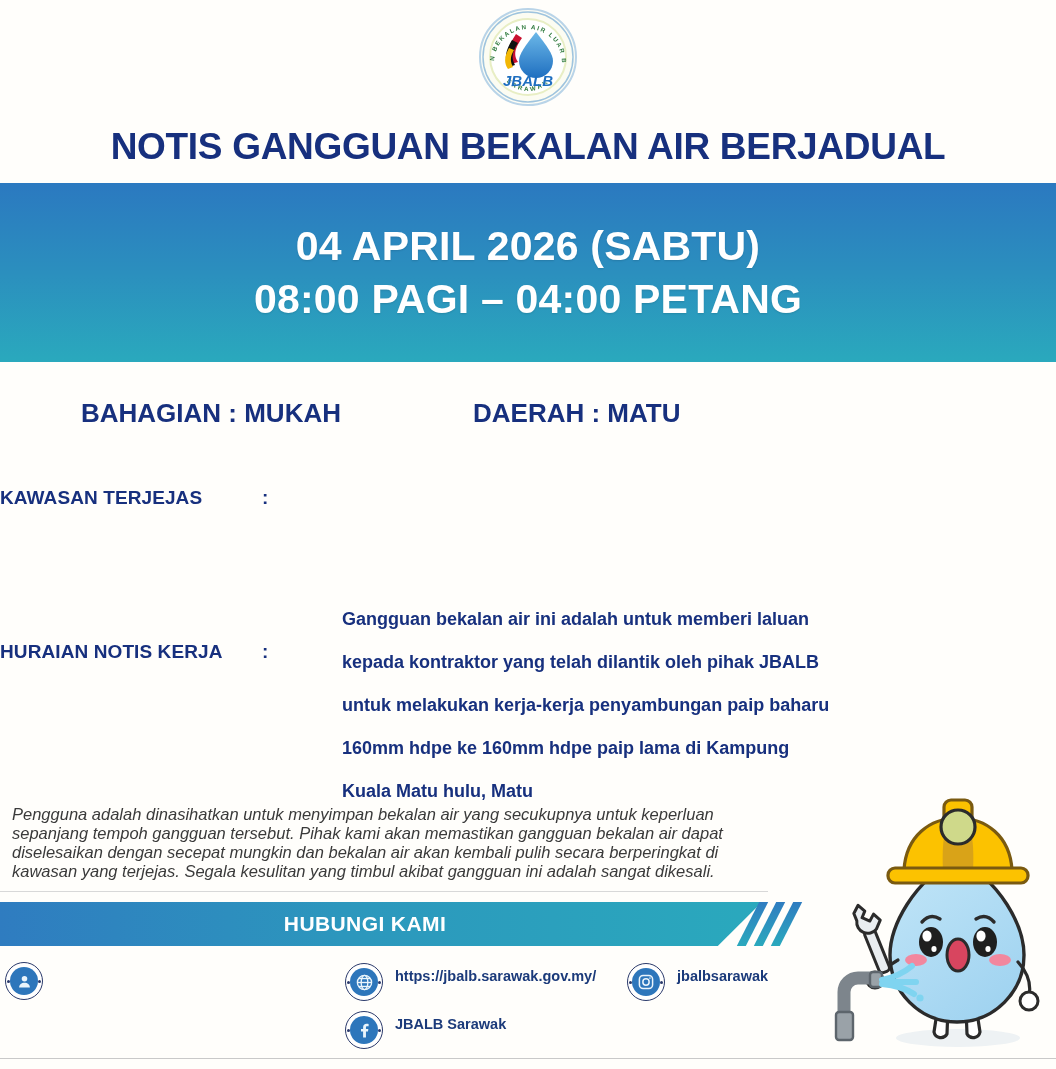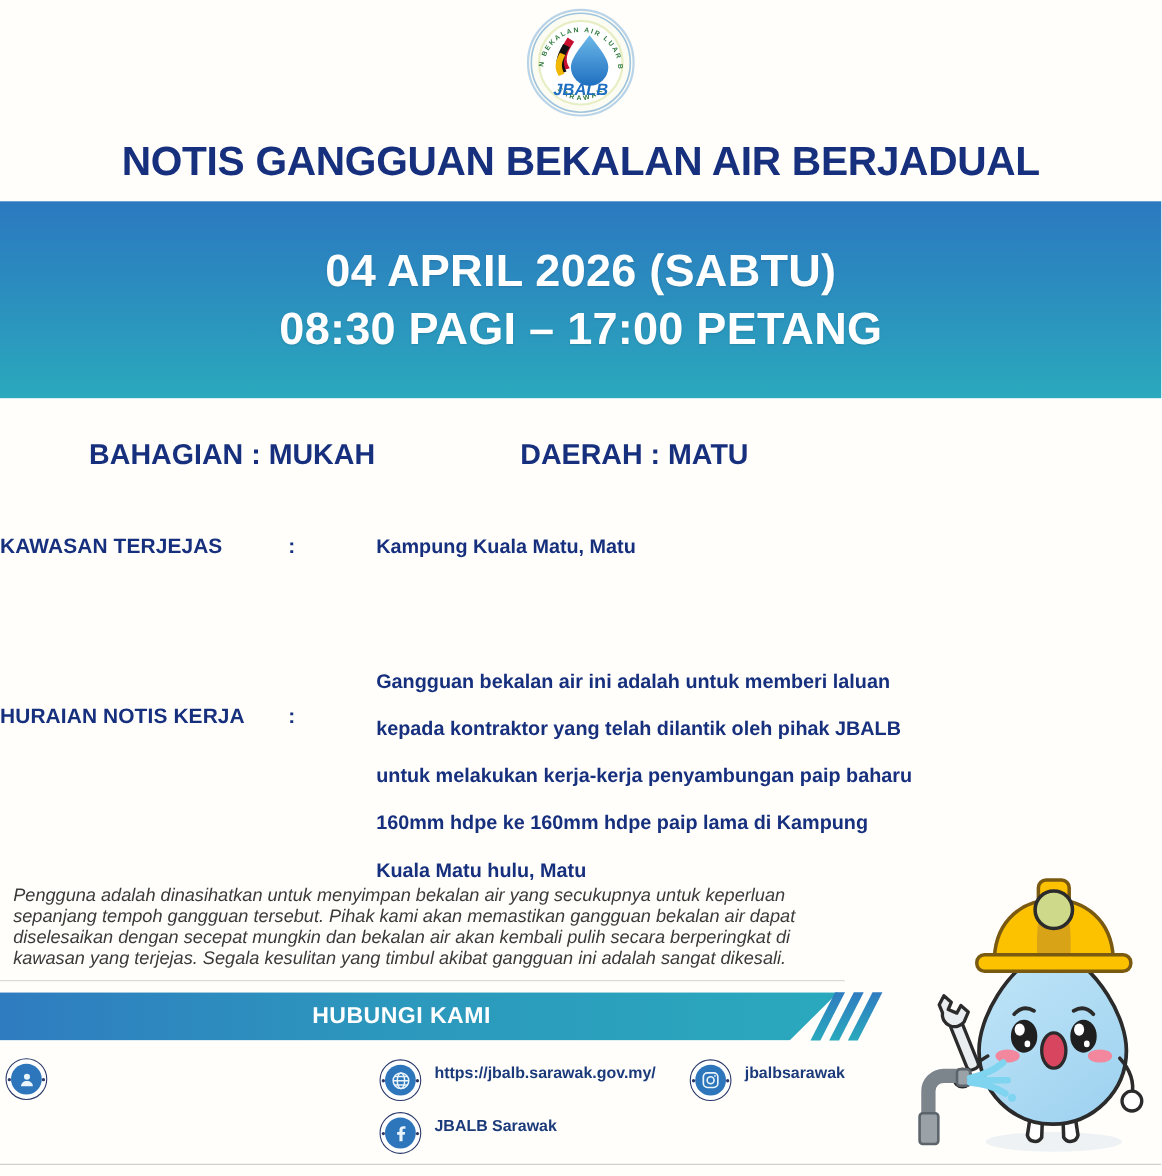--- a/index.html
+++ b/index.html
@@ -264,32 +264,31 @@
         <path d="M 55,22 C 66,36 72,44 72,51 A 17,17 0 0 1 38,51 C 38,44 44,36 55,22 Z" fill="url(#dropg)"></path>
         <text x="47" y="76" font-size="15" font-family="Liberation Sans, sans-serif" font-weight="bold" font-style="italic" fill="#1f6fc0" text-anchor="middle">JBALB</text>
       </svg>
     </div>
   </div>
 
   <div class="title">NOTIS GANGGUAN BEKALAN AIR BERJADUAL</div>
 
   <div class="date-banner">
     <div class="line">04 APRIL 2026 (SABTU)</div>
-    <div class="line">08:30 PAGI – 17:00 PETANG</div>
+    <div class="line">08:00 PAGI – 04:00 PETANG</div>
   </div>
 
   <div class="region-row">
     <div class="region-cell region-bahagian">BAHAGIAN : MUKAH</div>
     <div class="region-cell region-daerah">DAERAH : MATU</div>
   </div>
 
   <div class="info-row row-kawasan">
     <div class="info-label">KAWASAN TERJEJAS</div>
     <div class="info-colon">:</div>
-    <div class="info-value">Kampung Kuala Matu, Matu</div>
   </div>
 
   <div class="info-row row-huraian">
     <div class="info-label">HURAIAN NOTIS KERJA</div>
     <div class="info-colon">:</div>
     <div class="info-value">
       <div class="desc-line">Gangguan bekalan air ini adalah untuk memberi laluan</div>
       <div class="desc-line">kepada kontraktor yang telah dilantik oleh pihak JBALB</div>
       <div class="desc-line">untuk melakukan kerja-kerja penyambungan paip baharu</div>
       <div class="desc-line">160mm hdpe ke 160mm hdpe paip lama di Kampung</div>

